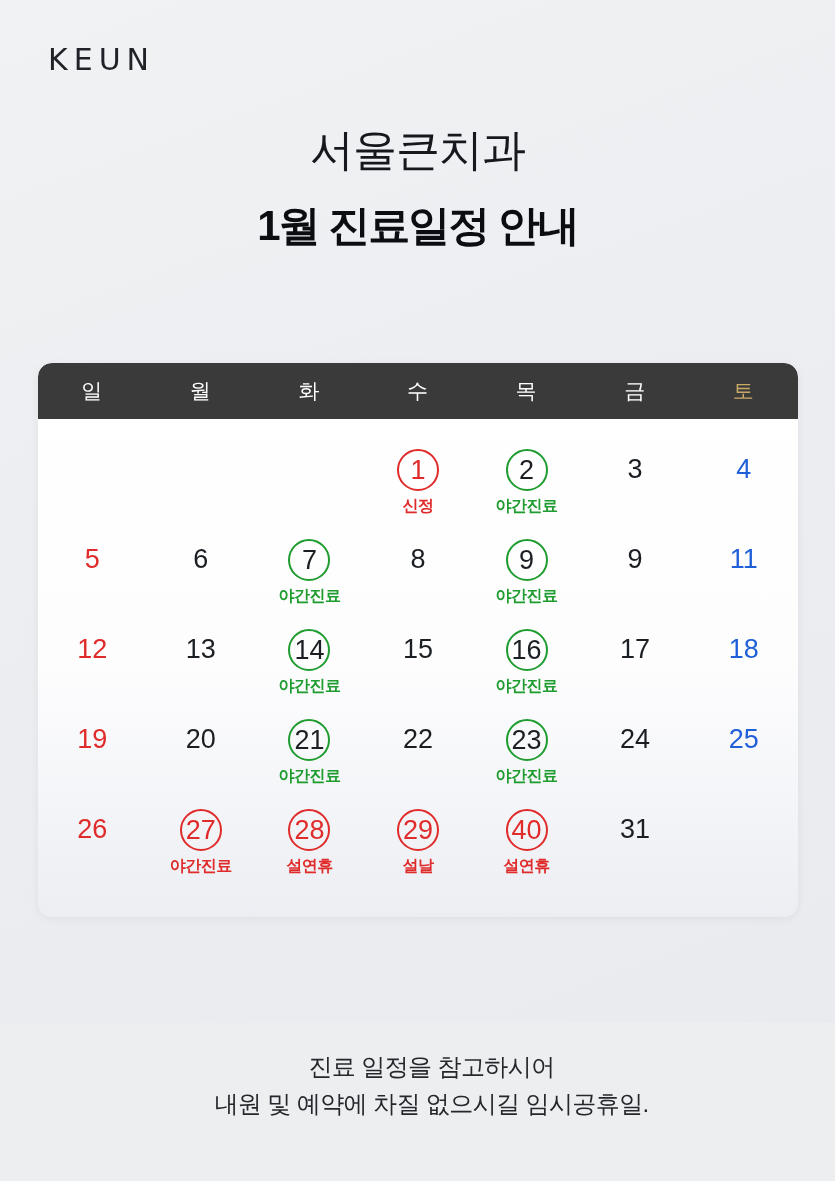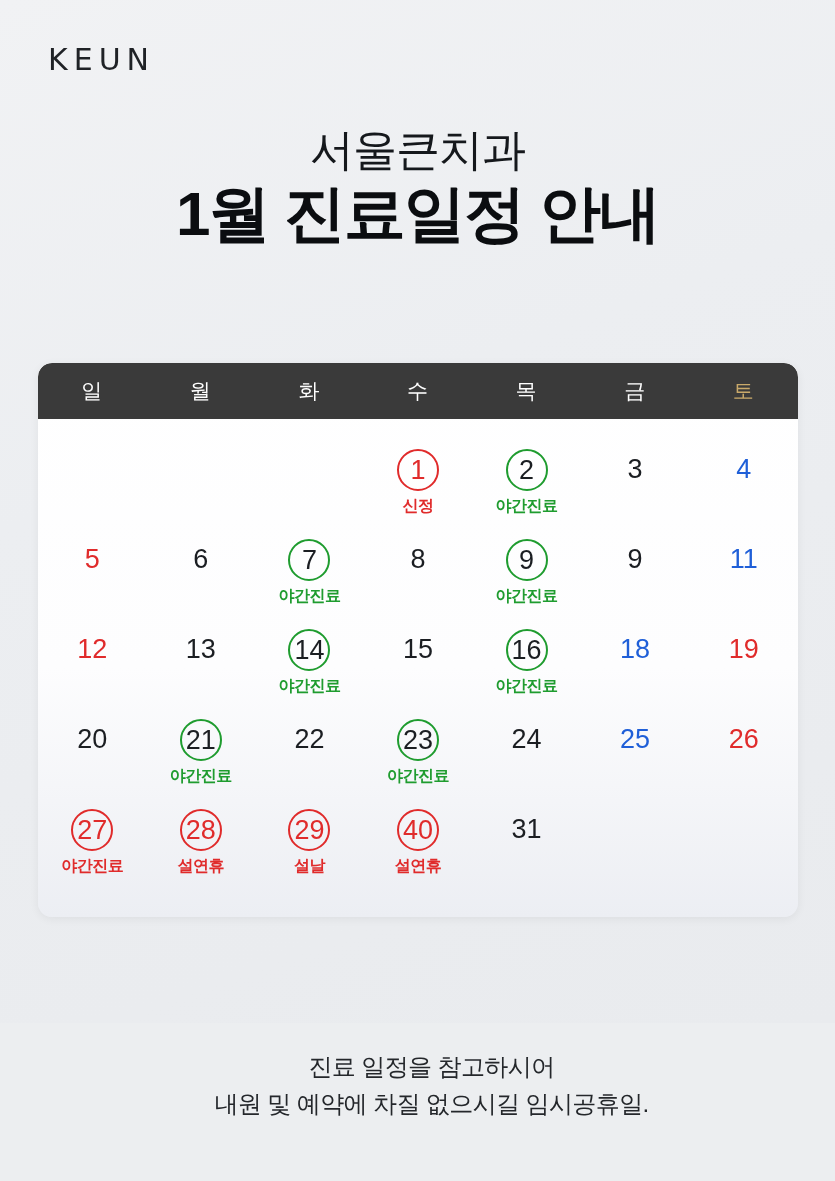--- a/index.html
+++ b/index.html
@@ -42,22 +42,22 @@
     text-align: center;
   }
   .title-sub {
     font-size: 44px;
     color: #15181c;
     font-weight: 400;
     letter-spacing: -1px;
     line-height: 1.1;
   }
   .title-main {
-    margin-top: 4px;
-    font-size: 62px;
+    margin-top: 28px;
+    font-size: 42px;
     color: #0b0d10;
     font-weight: 700;
     letter-spacing: -2px;
     line-height: 1.15;
   }
 
   
   .calendar {
     position: absolute;
     left: 38px;
@@ -223,20 +223,23 @@
           <span class="tag green">야간진료</span>
         </div>
         <div class="cell">
           <span class="num">15</span>
         </div>
         <div class="cell">
           <span class="num circ circ-green">16</span>
           <span class="tag green">야간진료</span>
         </div>
         <div class="cell">
+          <span class="num">17</span>
+        </div>
+        <div class="cell">
           <span class="num sat">18</span>
         </div>
         <div class="cell">
           <span class="num sun">19</span>
         </div>
         <div class="cell">
           <span class="num">20</span>
         </div>
         <div class="cell">
           <span class="num circ circ-green">21</span>

